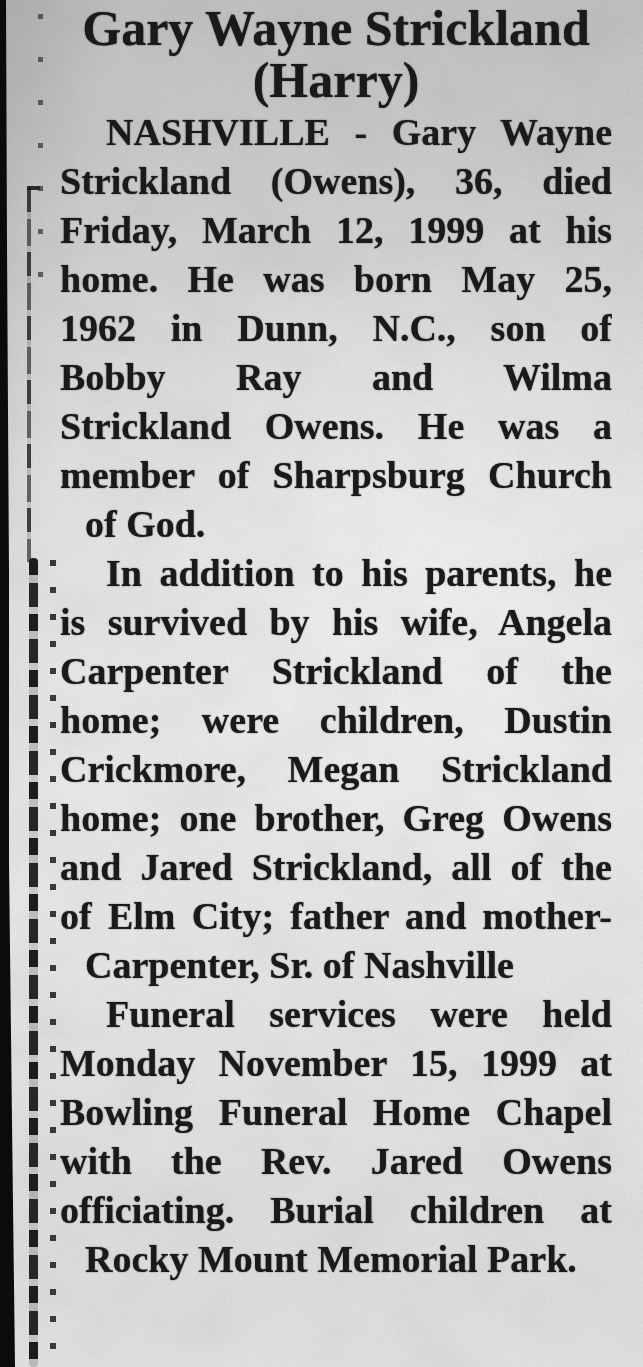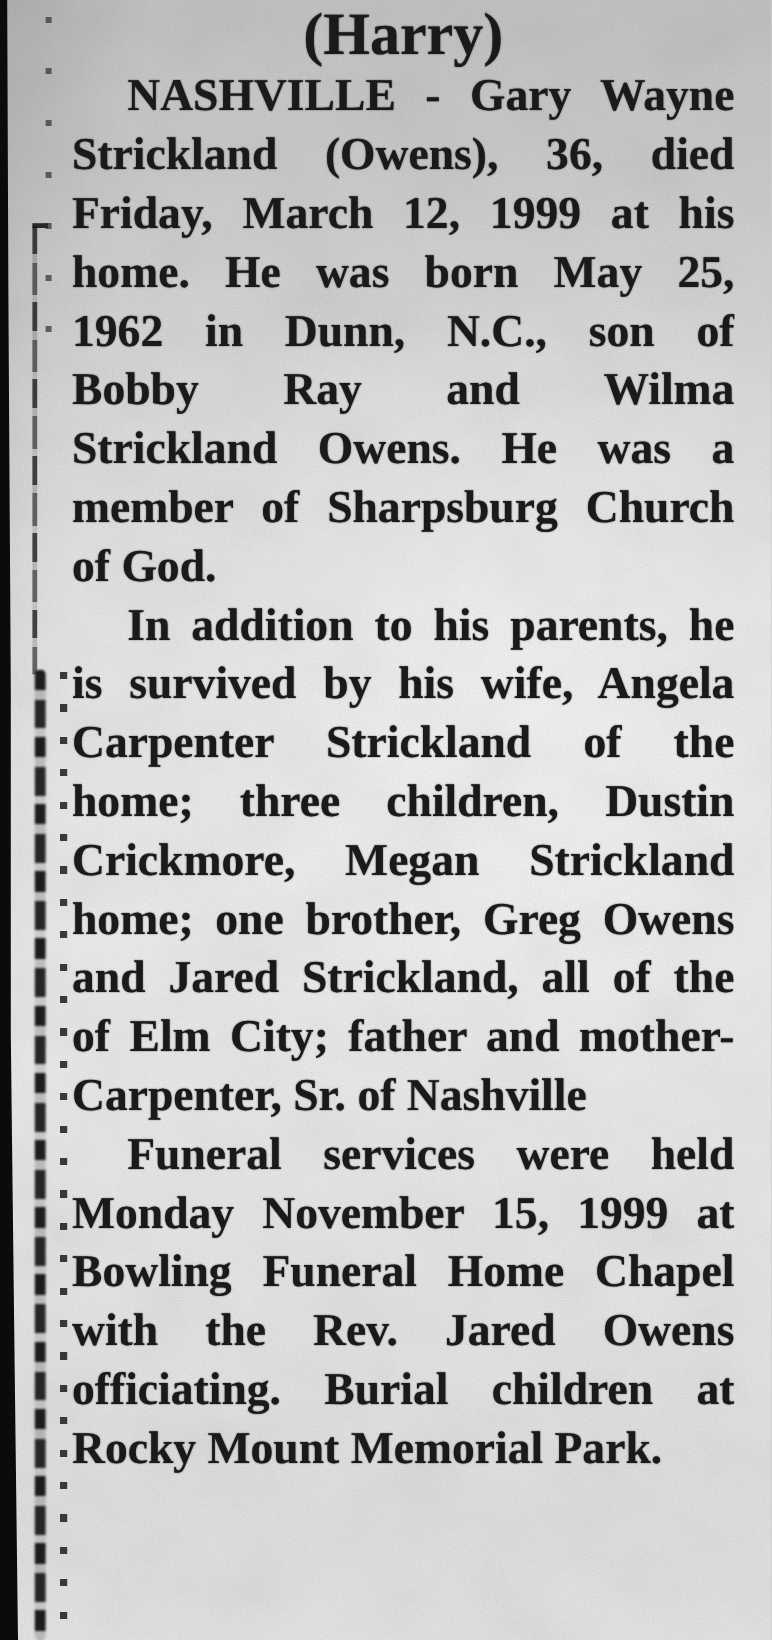--- a/index.html
+++ b/index.html
@@ -47,53 +47,54 @@
     text-shadow: 0 0 1.3px rgba(10,10,10,.75);
   }
   h1.title { margin: 0 0 2px 0; font-size: 50px; line-height: 52px; font-weight: 700; text-align: center; }
   .tline { display: block; }
   .bline {
     height: 49px; line-height: 49px; overflow: hidden;
     font-size: 38px; font-weight: 700;
     text-align: justify; text-align-last: justify; text-justify: inter-word;
   }
   .bline.indent { padding-left: 46px; }
-  .bline.pend { text-align-last: left; }
+  .bline.pend { text-align-last: left; margin-left: 25px; }
 </style>
 </head>
 <body>
 
 <main class="clip">
 
   <div class="edge-bar"></div>
   <div class="speckles"></div>
   <div class="crease-tick"></div>
   <div class="crease-upper"></div>
   <div class="crease-lower"></div>
   <div class="dot-col"></div>
 
   <article class="text">
     <h1 class="title">
+      <span class="tline">Gary Wayne Strickland</span>
       <span class="tline">(Harry)</span>
     </h1>
 
     <div class="bline indent">NASHVILLE - Gary Wayne</div>
     <div class="bline">Strickland (Owens), 36, died</div>
     <div class="bline">Friday, March 12, 1999 at his</div>
     <div class="bline">home. He was born May 25,</div>
     <div class="bline">1962 in Dunn, N.C., son of</div>
     <div class="bline">Bobby Ray and Wilma</div>
     <div class="bline">Strickland Owens. He was a</div>
     <div class="bline">member of Sharpsburg Church</div>
     <div class="bline pend">of God.</div>
 
     <div class="bline indent">In addition to his parents, he</div>
     <div class="bline">is survived by his wife, Angela</div>
     <div class="bline">Carpenter Strickland of the</div>
-    <div class="bline">home; three children, Dustin</div>
+    <div class="bline">home; were children, Dustin</div>
     <div class="bline">Crickmore, Megan Strickland</div>
     <div class="bline">home; one brother, Greg Owens</div>
     <div class="bline">and Jared Strickland, all of the</div>
     <div class="bline">of Elm City; father and mother-</div>
     <div class="bline pend">Carpenter, Sr. of Nashville</div>
 
     <div class="bline indent">Funeral services were held</div>
     <div class="bline">Monday November 15, 1999 at</div>
     <div class="bline">Bowling Funeral Home Chapel</div>
     <div class="bline">with the Rev. Jared Owens</div>

